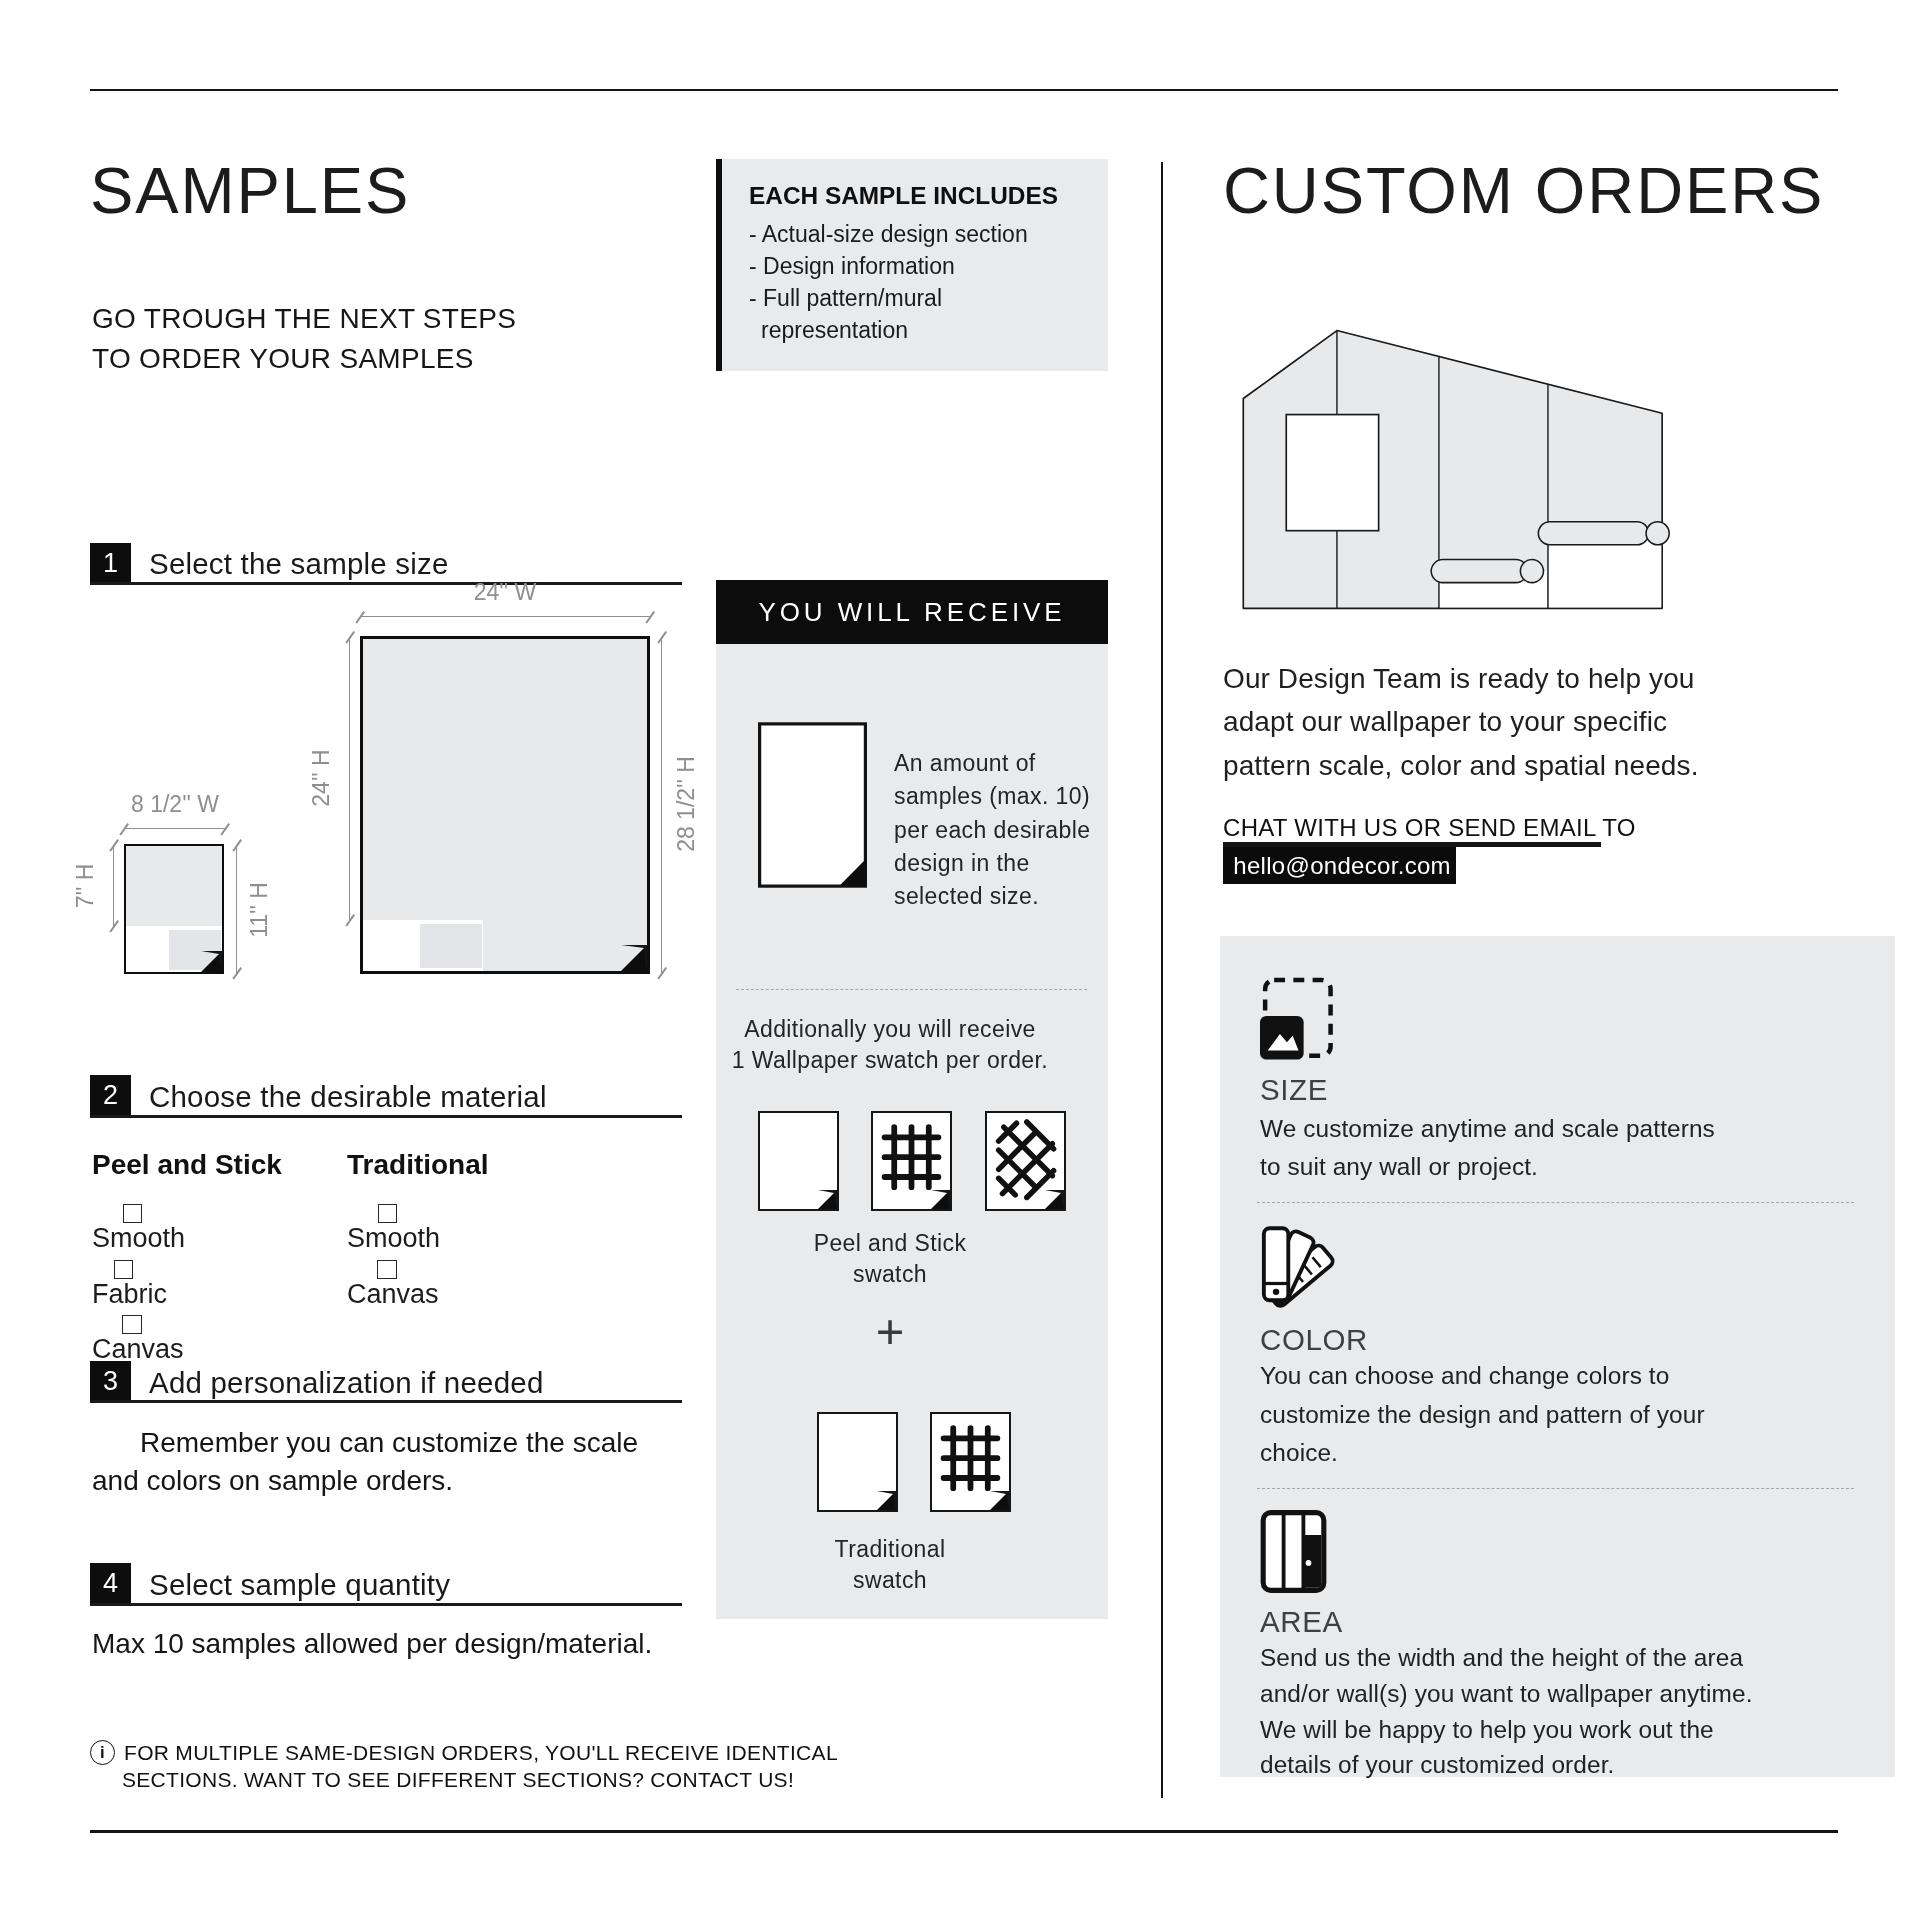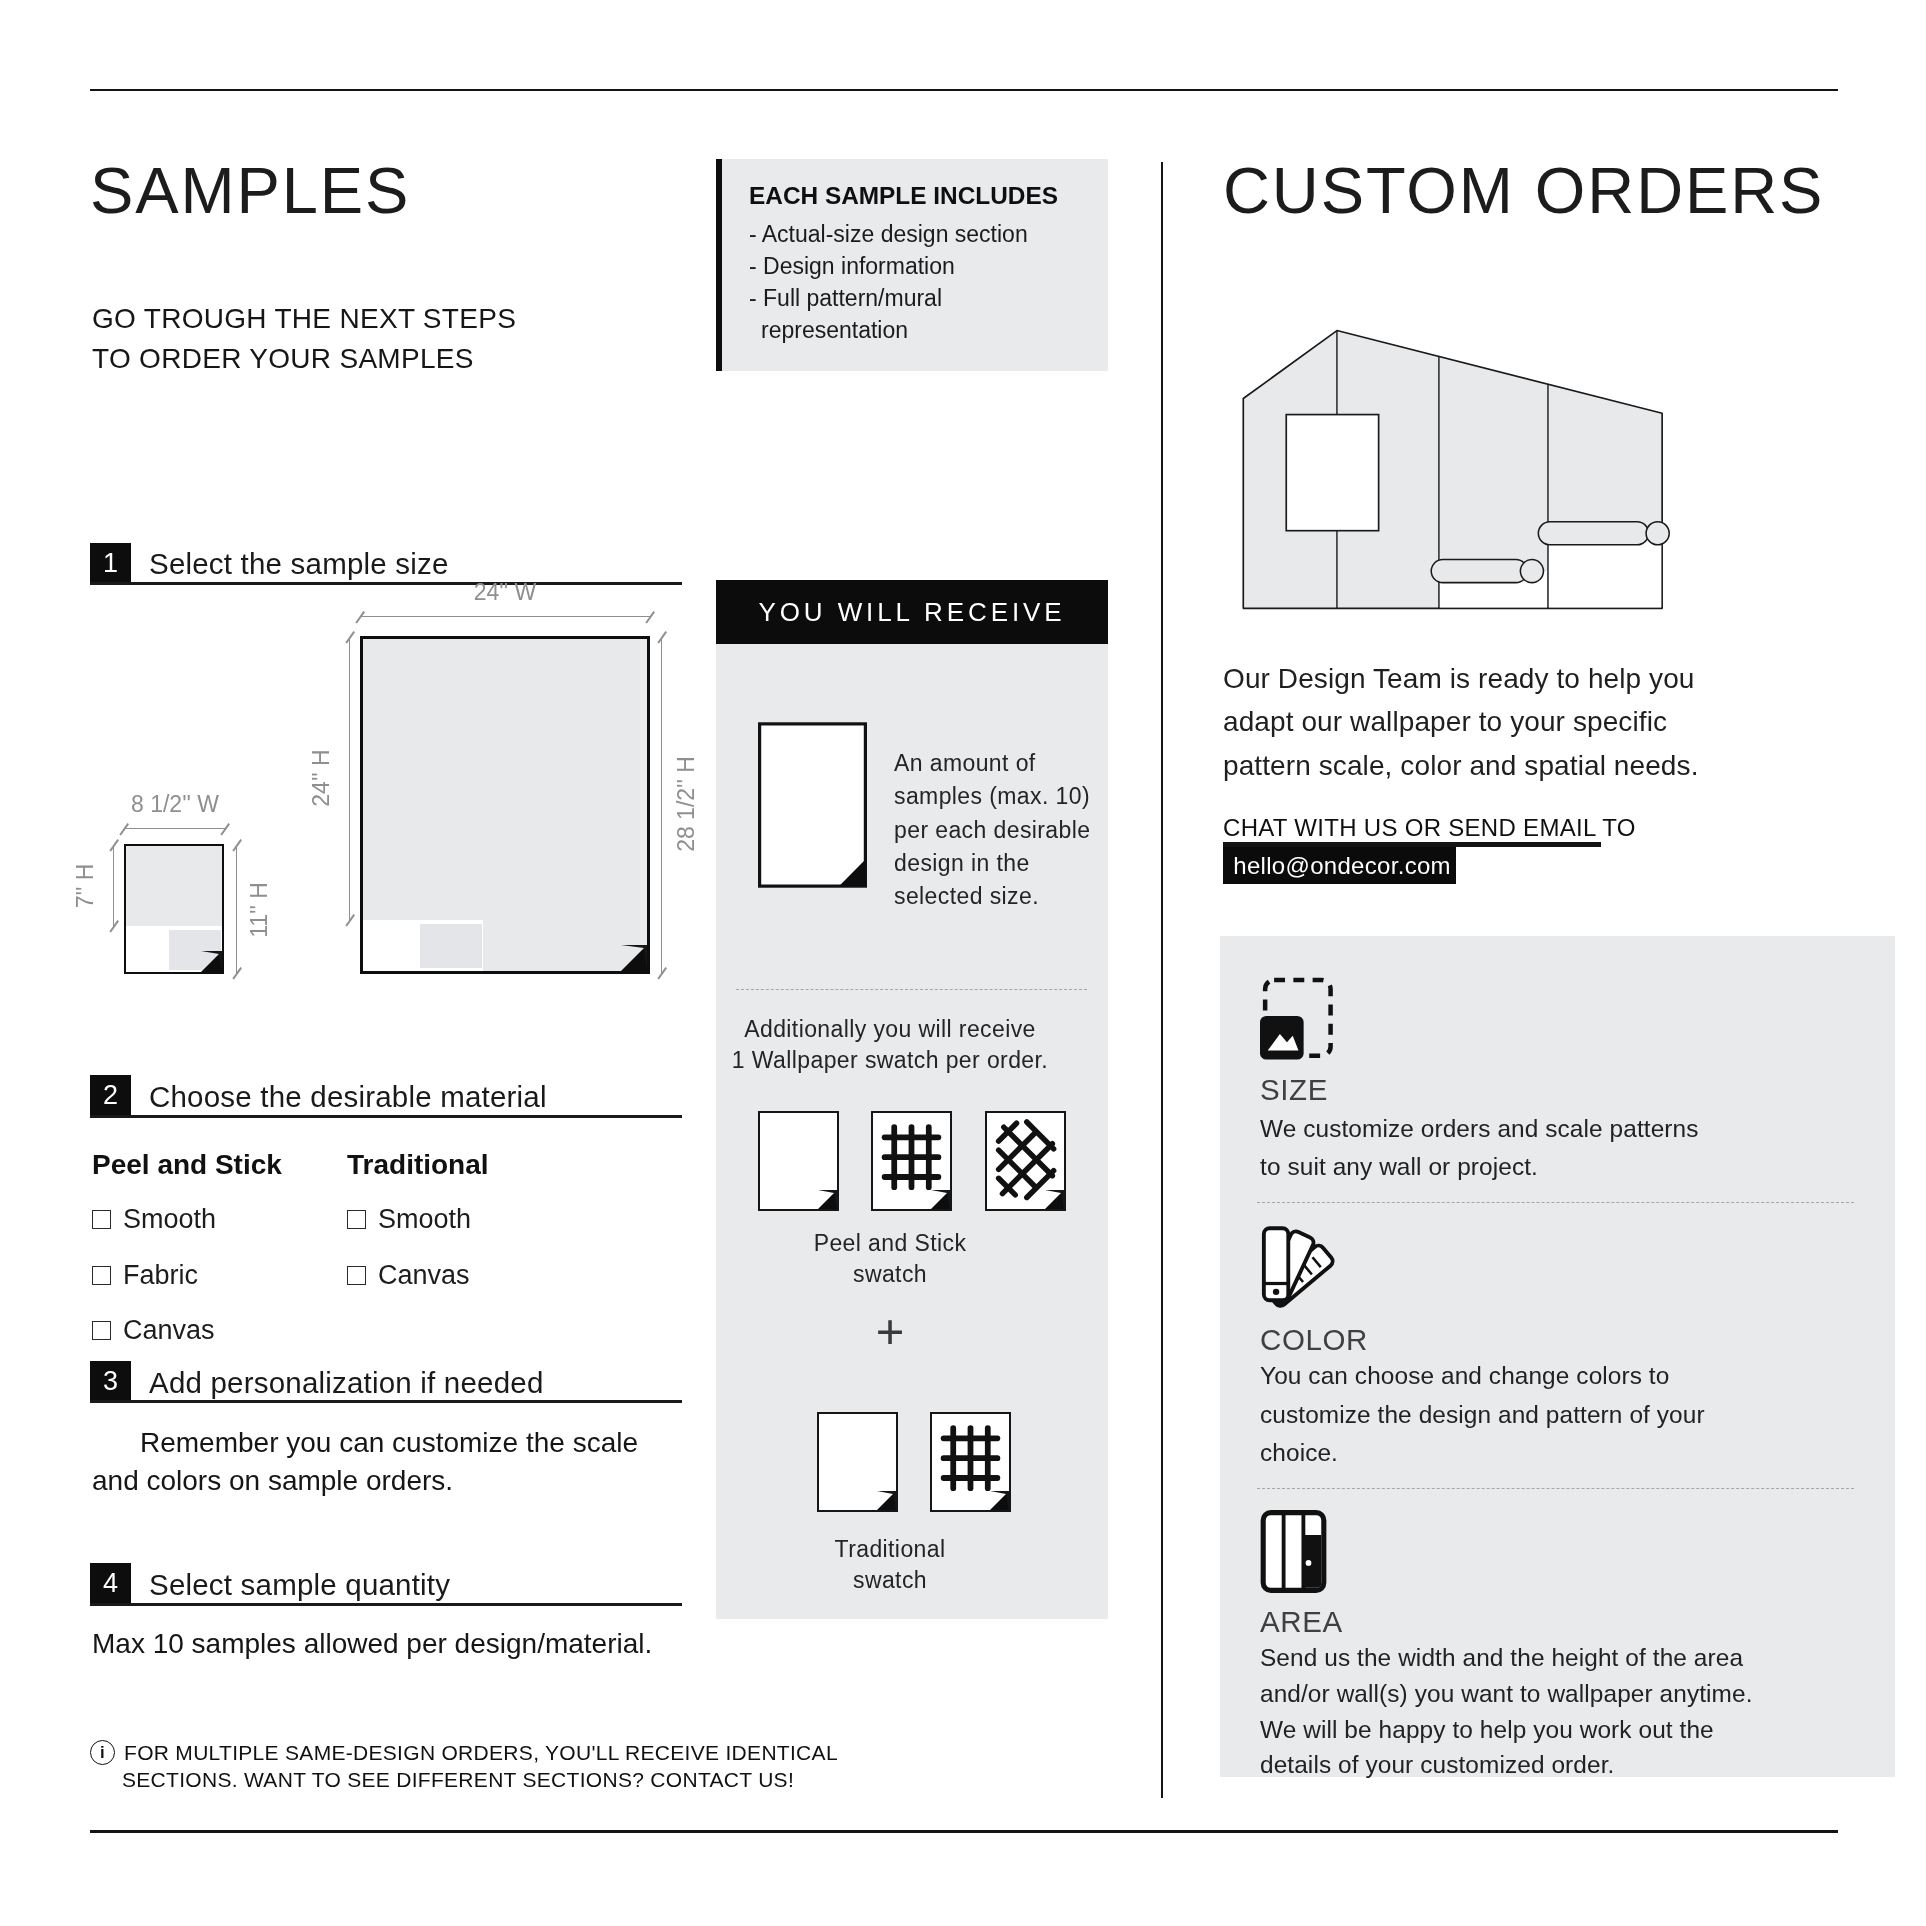--- a/index.html
+++ b/index.html
@@ -14,21 +14,21 @@
   .steplabel{font-size:29.5px;color:#1a1a1a;white-space:nowrap;letter-spacing:0.2px;}
   .stepline{height:2.6px;background:#1a1a1a;}
   .dimline{background:#8f8f8f;}
   .dimlabel{color:#8f8f8f;font-size:23px;white-space:nowrap;}
   .vlabel{transform:translate(-50%,-50%) rotate(-90deg);}
   .hlabel{transform:translate(-50%,-50%);}
   .tick{width:14px;height:1.6px;background:#8f8f8f;transform:translate(-7px,-0.6px) rotate(-55deg);}
   .card{border:3.2px solid #0e0e0e;background:#e7e9eb;}
   .foldcorner{width:0;height:0;border-style:solid;}
   .mathead{font-size:28px;font-weight:700;color:#111;white-space:nowrap;}
-  .checkrow{font-size:27px;color:#1d1d1d;white-space:nowrap;display:flex;align-items:center;}
+  .checkrow{font-size:27px;color:#1d1d1d;white-space:nowrap;display:flex;align-items:center;flex-direction:column;}
   .checkbox{display:inline-block;width:17.3px;height:17.3px;border:1.6px solid #2a2a2a;margin-right:11.6px;background:#fff;}
   .note{font-size:28px;color:#161616;white-space:nowrap;}
   .foot{font-size:21px;letter-spacing:0.3px;color:#111;white-space:nowrap;}
   .graybox{background:#e9eaec;}
   .incl-title{font-size:24.4px;font-weight:700;color:#0f0f0f;white-space:nowrap;}
   .incl-item{font-size:23px;color:#1b1b1b;white-space:nowrap;}
   .recv-bar{background:#0c0c0c;color:#ffffff;display:flex;align-items:center;justify-content:center;
             font-size:26px;letter-spacing:3.9px;white-space:nowrap;}
   .mid-par{font-size:23px;color:#242424;letter-spacing:0.4px;white-space:nowrap;}
   .mid-center{text-align:center;width:348px;left:716px;}
@@ -256,21 +256,21 @@
   <div class="abs email" style="left:1223px;top:847px;width:223px;height:37px;">hello@ondecor.com</div>
 
   <div class="abs graybox" style="left:1220px;top:936px;width:675px;height:841px;"></div>
 
   <svg class="abs" style="left:1260px;top:976px;" width="77" height="85" viewBox="0 0 120 132">
     <rect x="8" y="6" width="102" height="118" rx="14" fill="none" stroke="#111" stroke-width="7" stroke-dasharray="17 13"></rect>
     <rect x="0" y="62" width="68" height="68" rx="10" fill="#111"></rect>
     <polygon points="12,116 31,90 42,103 51,93 60,116" fill="#ffffff"></polygon>
   </svg>
   <div class="abs pan-h" style="left:1260px;top:1073px;">SIZE</div>
-  <div class="abs pan-t" style="left:1260px;top:1115px;">We customize orders and scale patterns</div>
+  <div class="abs pan-t" style="left:1260px;top:1115px;">We customize anytime and scale patterns</div>
   <div class="abs pan-t" style="left:1260px;top:1153px;">to suit any wall or project.</div>
   <div class="abs dashed" style="left:1257px;top:1202px;width:597px;"></div>
 
   <svg class="abs" style="left:1260px;top:1223px;" width="90" height="85" viewBox="0 0 140 132">
     <g transform="rotate(50 24 112)">
       <rect x="6" y="8" width="38" height="112" rx="9" fill="#fff" stroke="#111" stroke-width="6"></rect>
       <line x1="16" y1="30" x2="36" y2="30" stroke="#111" stroke-width="4"></line>
       <line x1="16" y1="48" x2="36" y2="48" stroke="#111" stroke-width="4"></line>
       <line x1="16" y1="66" x2="36" y2="66" stroke="#111" stroke-width="4"></line>
     </g>

